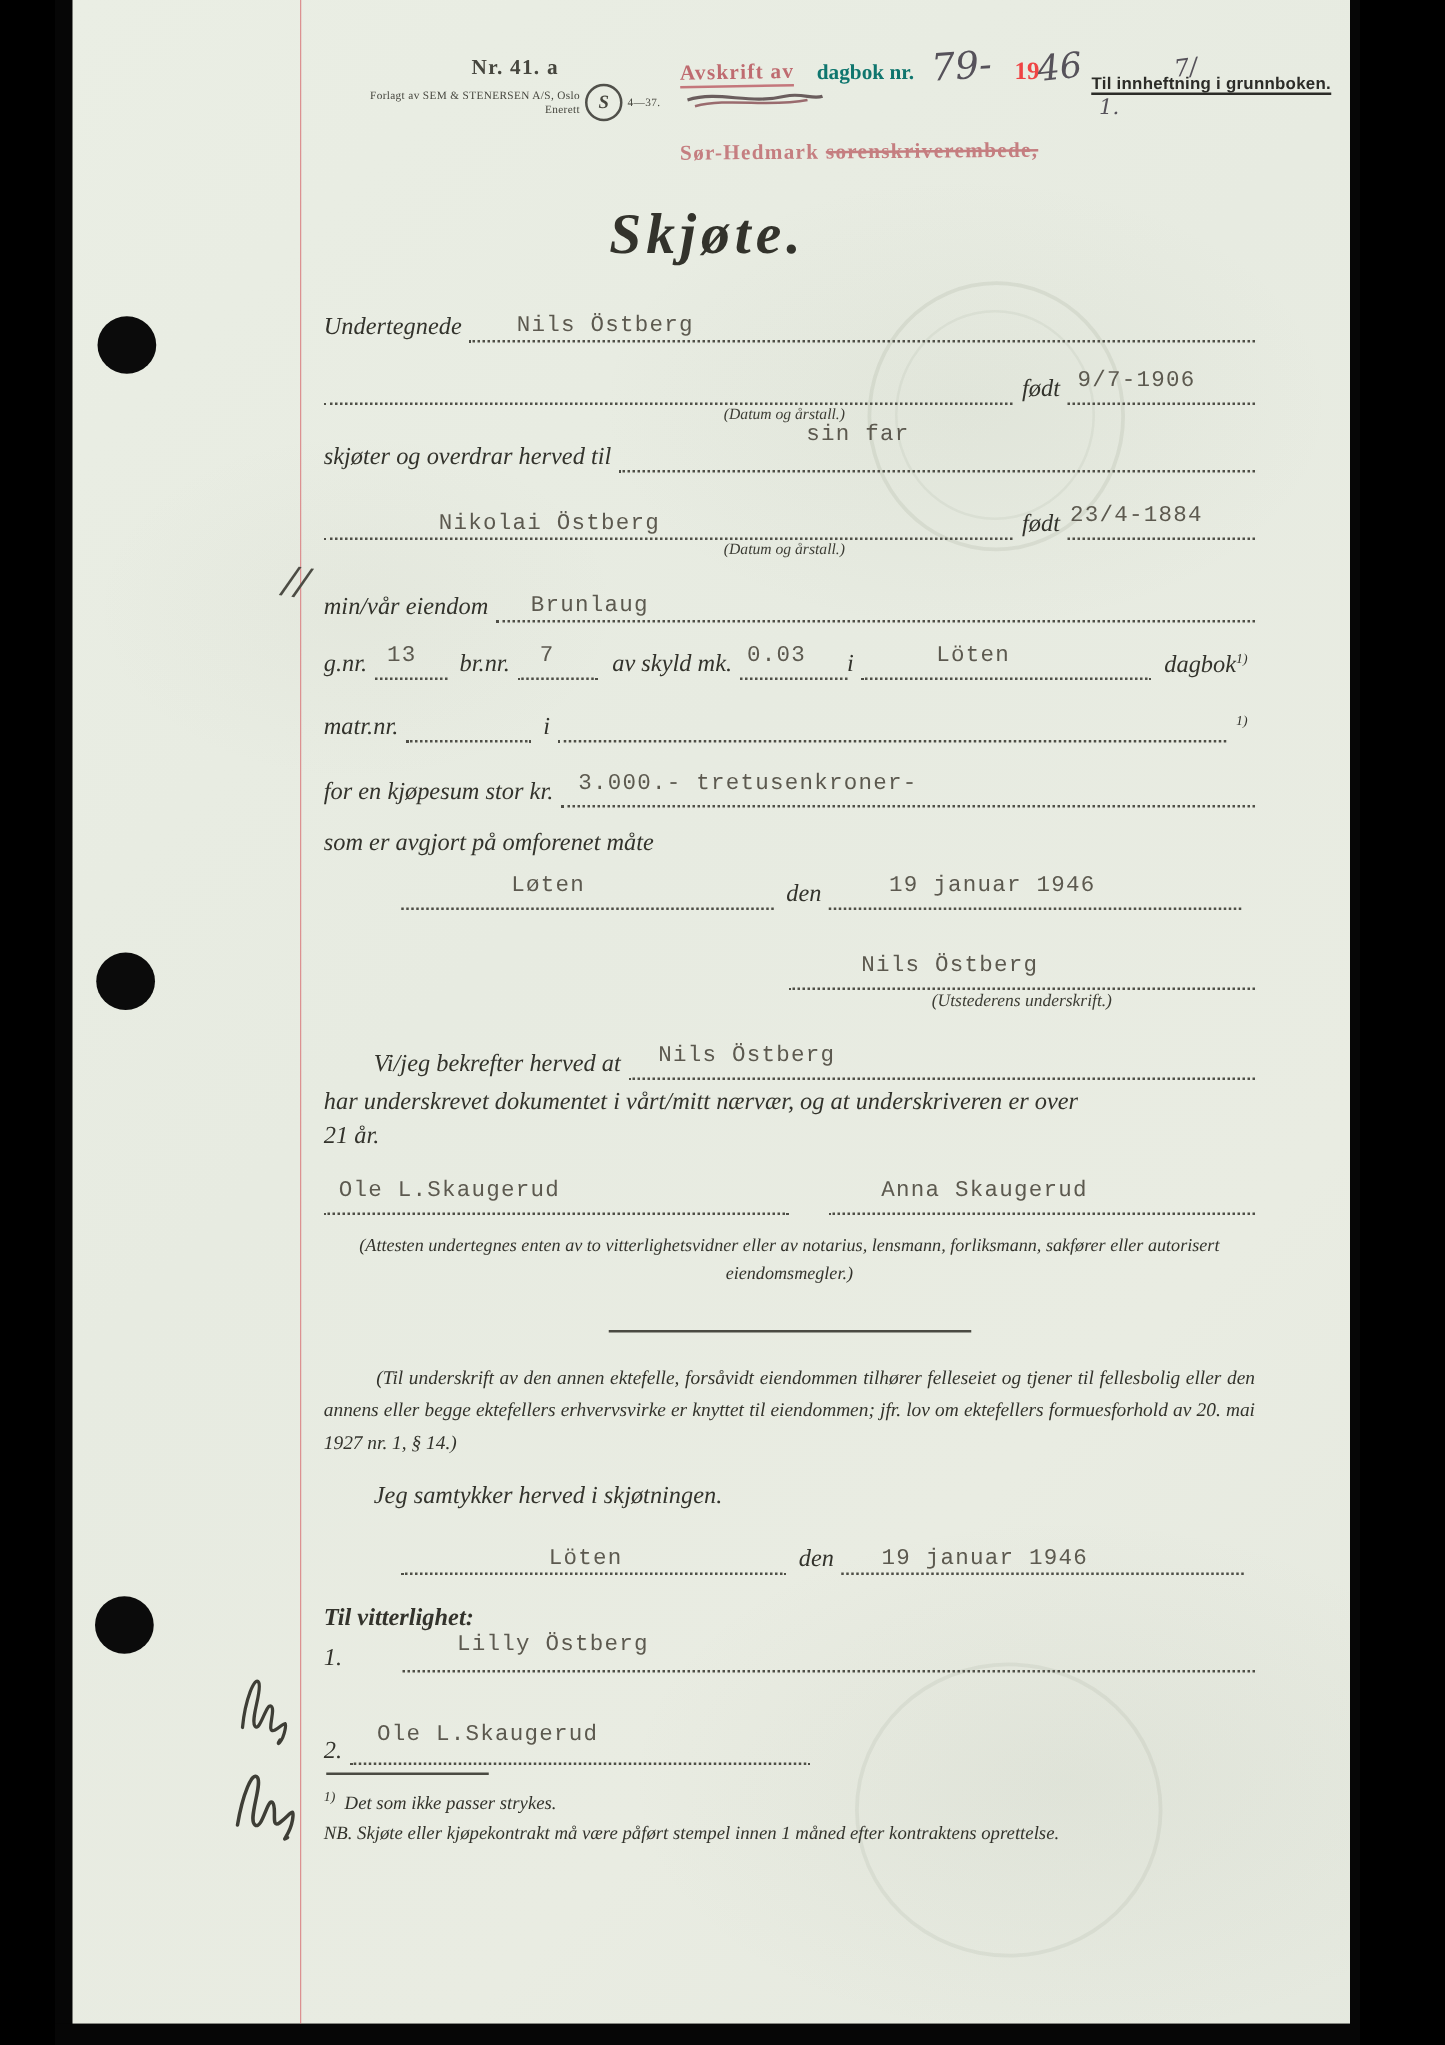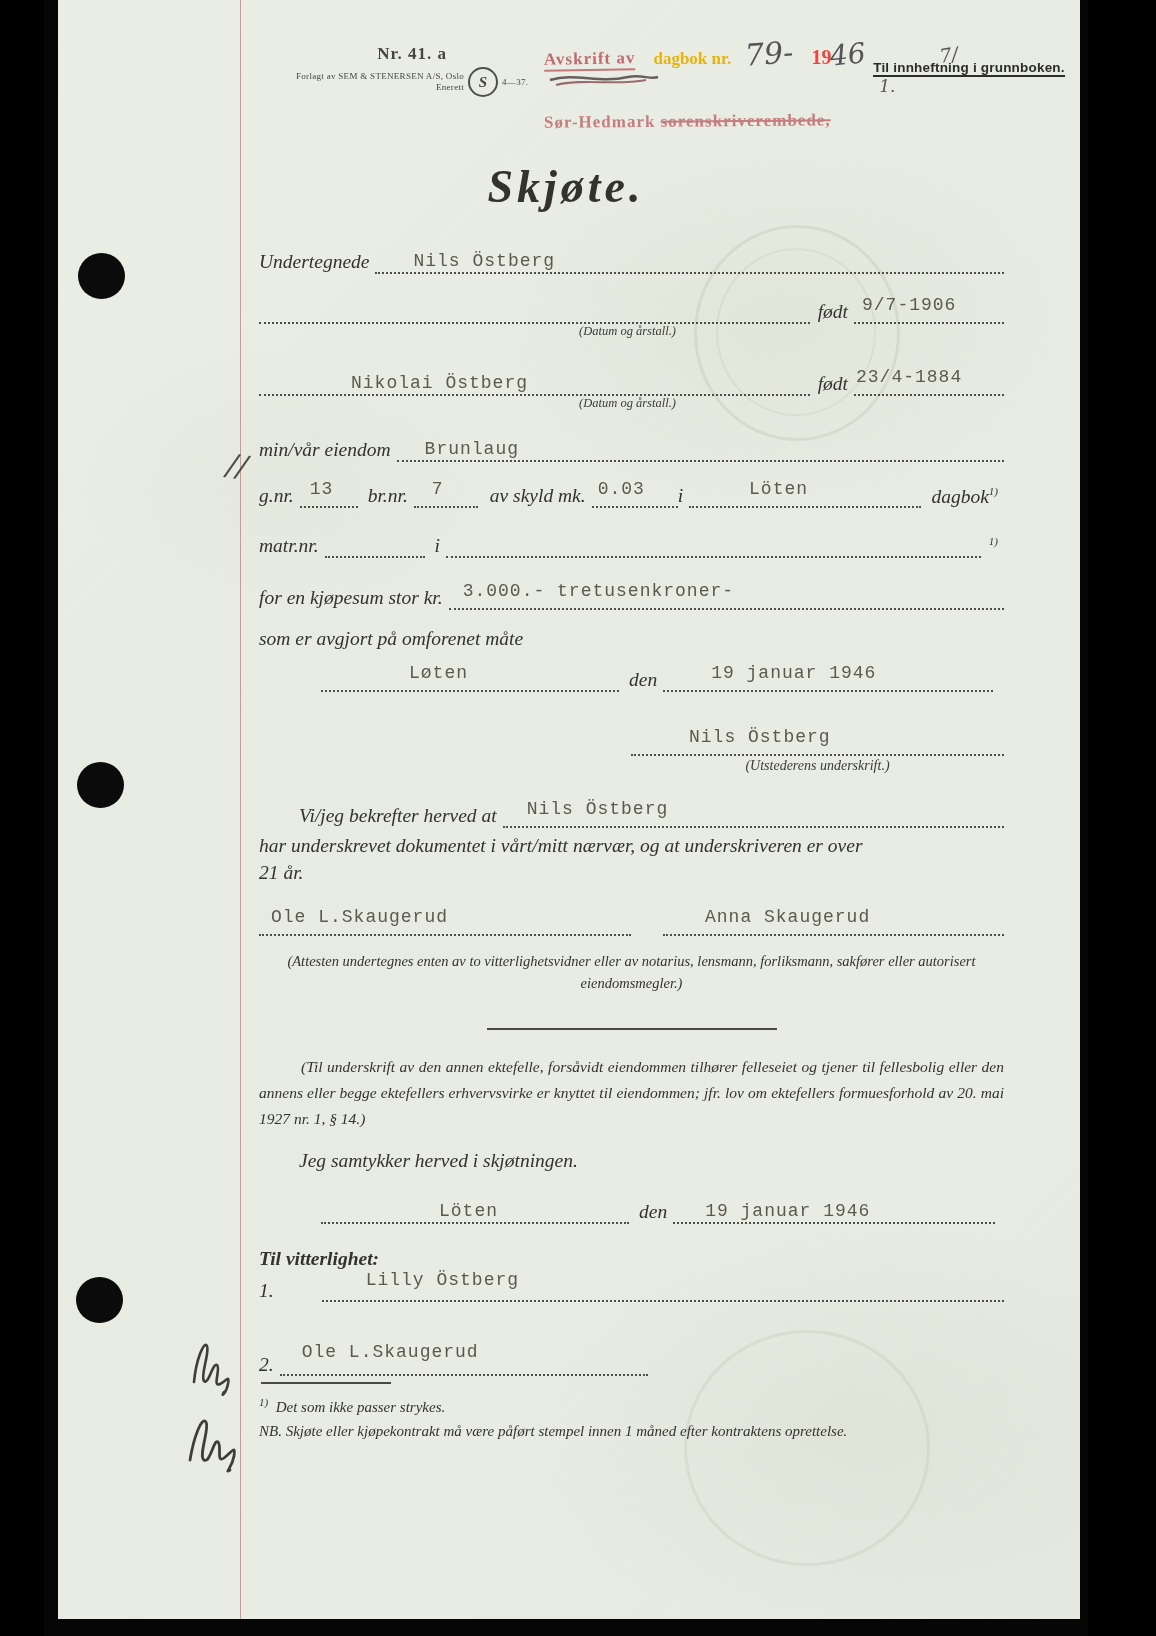--- a/index.html
+++ b/index.html
@@ -22,21 +22,21 @@
   .plate-nr{font-size:17px;font-weight:bold;letter-spacing:1px;}
   .plate-small{font-size:9px;margin-top:3px;letter-spacing:.3px;display:flex;align-items:center;gap:4px;justify-content:center;}
   .plate-left{text-align:right;line-height:11px;}
   .logo{width:26px;height:26px;border:2px solid #50504a;border-radius:50%;display:flex;
         align-items:center;justify-content:center;font-weight:bold;font-size:15px;font-style:italic;}
   
   .stampzone{position:absolute;left:500px;top:36px;width:640px;}
   .red{color:#bf6b70;}
   .avskrift{font-size:17px;font-weight:bold;letter-spacing:1px;border-bottom:2px solid #c4777c;
             display:inline-block;transform:rotate(-1deg);}
-  .dagbok{font-size:17px;font-weight:bold;color:#eab308;margin-left:14px;}
+  .dagbok{font-size:17px;font-weight:bold;color:#0f766e;margin-left:14px;}
   .hw{font-family:"DejaVu Serif", serif;font-style:italic;color:#56525a;display:inline-block;}
   .dg-no{font-size:30px;transform:rotate(-4deg);margin-left:10px;}
   .yr-print{font-size:20px;font-weight:bold;color:#ef4444;margin-left:14px;}
   .yr-hand{font-size:28px;transform:rotate(-6deg);margin-left:-2px;}
   .fraction{display:inline-block;vertical-align:top;margin-left:4px;text-align:left;}
   .frac-top{font-size:19px;transform:rotate(-8deg);margin-left:66px;}
   .innheft{font-size:13.5px;font-weight:bold;color:#2c2c28;border-bottom:2px solid #2c2c28;
            font-family:"Liberation Sans", sans-serif;letter-spacing:.2px;}
   .frac-bot{font-size:17px;margin-left:6px;}
   .office{font-size:17px;font-weight:bold;letter-spacing:1px;margin-top:14px;opacity:.85;transform:rotate(-.5deg);}
@@ -134,20 +134,26 @@
       <span class="fill grow"></span>
       <span class="lbl" style="padding-left:8px;">født</span>
       <span class="fill" style="width:150px;">
         <span class="typed up2" style="left:8px;">9/7-1906</span>
       </span>
     </div>
     <div class="cap-row">
         <span class="cap">(Datum og årstall.)</span>
       </div>
 
+    <div class="row" style="margin-top:8px;">
+      <span class="lbl">skjøter og overdrar herved til</span>
+      <span class="fill grow">
+        <span class="typed up" style="left:150px;bottom:18px;">sin far</span>
+      </span>
+    </div>
 
     <div class="row" style="margin-top:26px;">
       <span class="fill grow">
         <span class="typed" style="left:92px;">Nikolai Östberg</span>
       </span>
       <span class="lbl" style="padding-left:8px;">født</span>
       <span class="fill" style="width:150px;">
         <span class="typed up2" style="left:2px;">23/4-1884</span>
       </span>
     </div>

